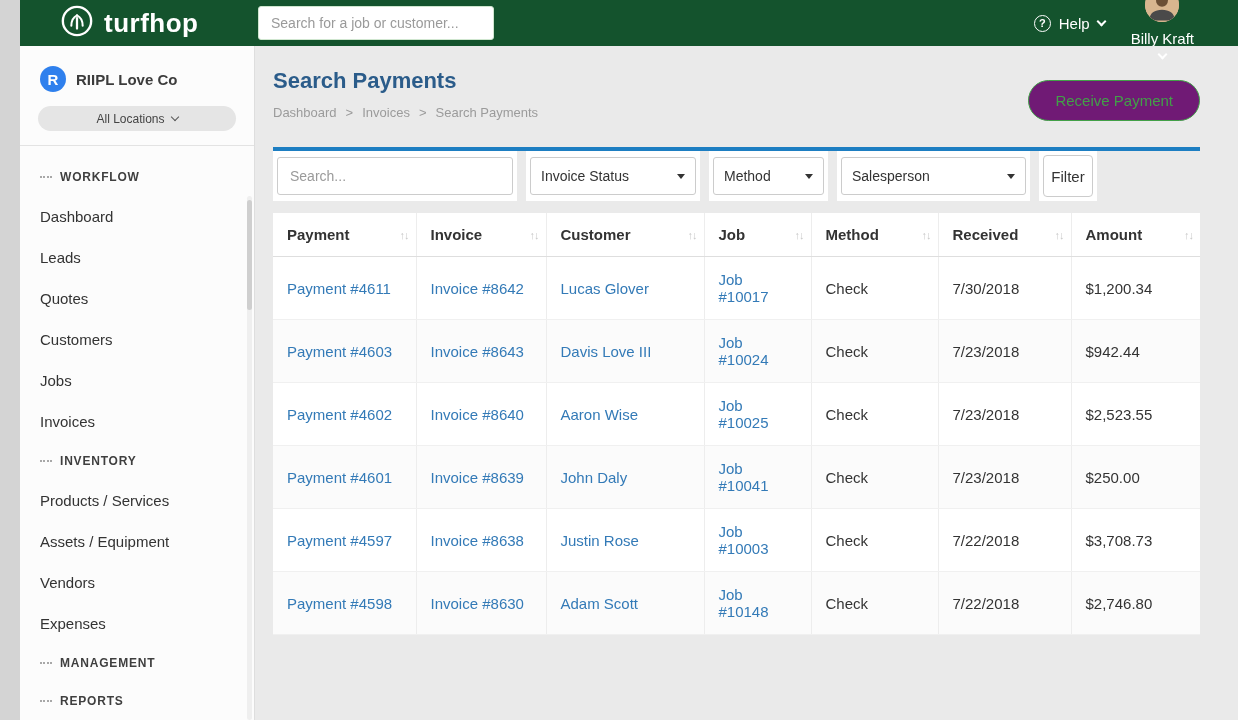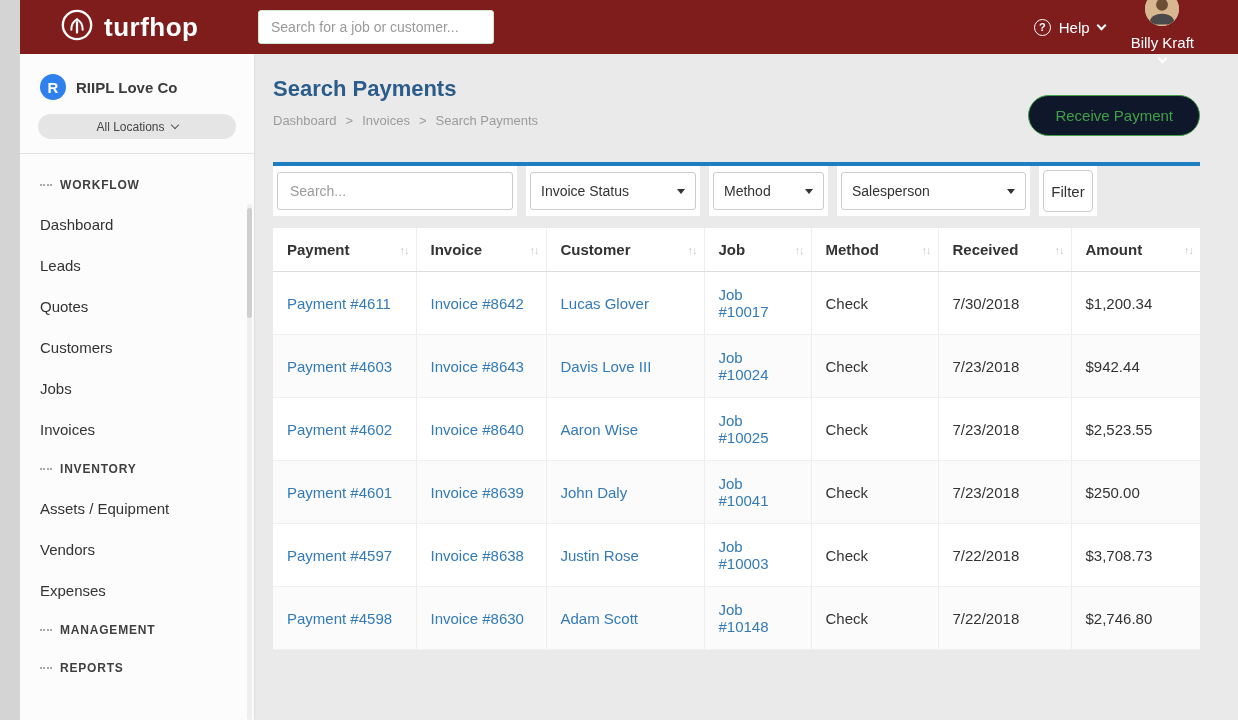--- a/index.html
+++ b/index.html
@@ -3,21 +3,21 @@
 <meta charset="utf-8">
 <style>
   * { box-sizing: border-box; margin: 0; padding: 0; }
   html, body { width: 1238px; height: 720px; overflow: hidden; }
   body { font-family: "Liberation Sans", sans-serif; background: #d4d4d4; }
   .page { display: flex; height: 100%; width: 100%; }
   .gutter { width: 20px; flex: none; background: #d4d4d4; }
   .app { flex: 1; display: flex; flex-direction: column; min-width: 0; }
 
   
-  .topbar { height: 54px; flex: none; background: #7f1d1d; display: flex; align-items: center; color: #fff; }
+  .topbar { height: 46px; flex: none; background: #14532d; display: flex; align-items: center; color: #fff; }
   .brand { display: flex; align-items: center; gap: 10px; padding-left: 40px; width: 216px; flex: none; }
   .brand-name { font-size: 26px; font-weight: bold; letter-spacing: 0.5px; }
   .topbar-search { width: 236px; height: 34px; margin-left: 22px; border: 1px solid #cfe6cf; border-radius: 3px;
                    padding: 0 12px; font-size: 14px; color: #333; outline: none; font-family: inherit; }
   .topbar-search::placeholder { color: #9a9a9a; }
   .topbar-right { margin-left: auto; display: flex; align-items: center; gap: 26px; padding-right: 44px; }
   .help { display: flex; align-items: center; gap: 8px; font-size: 15px; cursor: pointer; }
   .help-circle { width: 17px; height: 17px; border: 1.5px solid #fff; border-radius: 50%; font-size: 11px;
                  display: flex; align-items: center; justify-content: center; font-weight: bold; }
   .chev { width: 7px; height: 7px; border-right: 2px solid #fff; border-bottom: 2px solid #fff;
@@ -47,22 +47,22 @@
   .nav-section-label { font-size: 12px; font-weight: bold; color: #3f3f3f; letter-spacing: 0.8px; }
   .nav-item { padding: 12px 20px; font-size: 15px; color: #333; cursor: pointer; }
   .scroll-track { position: absolute; top: 150px; bottom: 0; right: 2px; width: 5px; background: #efefef; border-radius: 3px; }
   .scroll-thumb { position: absolute; top: 4px; right: 0; width: 5px; height: 110px; background: #cfcfcf; border-radius: 3px; }
 
   
   .content-header { display: flex; justify-content: space-between; align-items: flex-start; margin-top: 22px; }
   .page-title { font-size: 22px; font-weight: bold; color: #2b5c8a; }
   .breadcrumb { margin-top: 11px; font-size: 13px; color: #9b9b9b; display: flex; gap: 9px; align-items: center; }
   .breadcrumb a { color: #9b9b9b; text-decoration: none; cursor: pointer; }
-  .receive-btn { border: 1px solid #42a048; color: #42a048; background: #0f172a; border-radius: 21px;
-                 padding: 11px 26px; font-size: 15px; margin-top: 19px; cursor: pointer; font-family: inherit; }
+  .receive-btn { border: 1px solid #42a048; color: #42a048; background: #701a75; border-radius: 21px;
+                 padding: 11px 26px; font-size: 15px; margin-top: 12px; cursor: pointer; font-family: inherit; }
 
   
   .blue-bar { height: 4px; background: #1d7ec2; margin-top: 26px; }
   .filters { display: flex; gap: 9px; align-items: stretch; }
   .filter-seg { background: #fff; padding: 4px; display: flex; align-items: center; }
   .filter-input { width: 236px; height: 38px; border: 1px solid #ccc; border-radius: 3px; padding: 0 12px;
                   font-size: 14px; color: #555; outline: none; font-family: inherit; }
   .filter-input::placeholder { color: #9a9a9a; }
   .select { height: 38px; border: 1px solid #ccc; border-radius: 3px; display: flex; align-items: center;
             justify-content: space-between; padding: 0 10px; font-size: 14px; color: #333; cursor: pointer; background: #fff; }
@@ -149,20 +149,21 @@
           <div class="nav-item">Leads</div>
           <div class="nav-item">Quotes</div>
           <div class="nav-item">Customers</div>
           <div class="nav-item">Jobs</div>
           <div class="nav-item">Invoices</div>
 
           <div class="nav-section">
             <span class="dash"></span>
             <span class="nav-section-label">INVENTORY</span>
           </div>
+          <div class="nav-item">Products / Services</div>
           <div class="nav-item">Assets / Equipment</div>
           <div class="nav-item">Vendors</div>
           <div class="nav-item">Expenses</div>
 
           <div class="nav-section">
             <span class="dash"></span>
             <span class="nav-section-label">MANAGEMENT</span>
           </div>
           <div class="nav-section">
             <span class="dash"></span>

